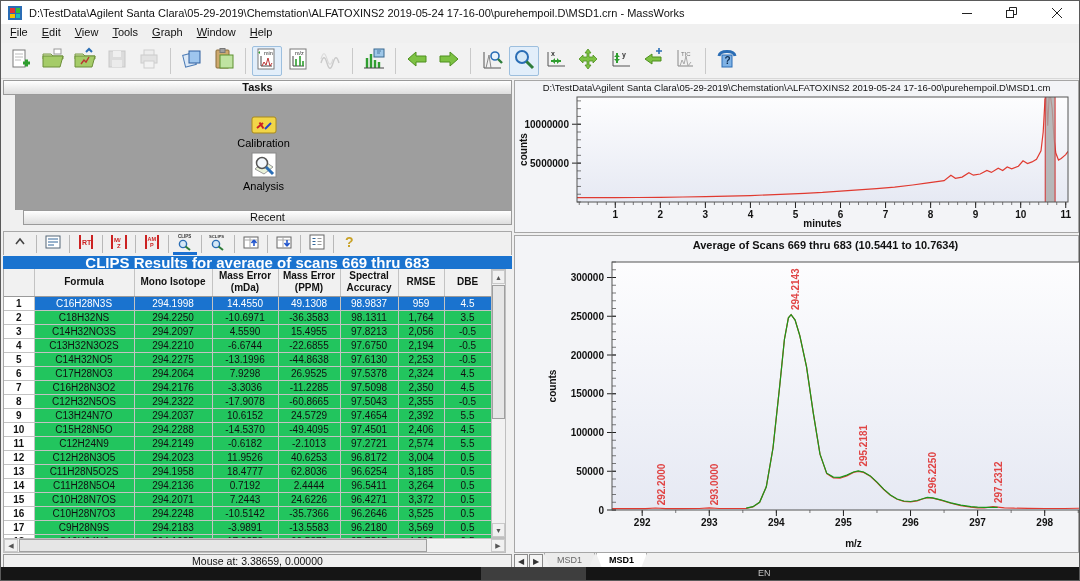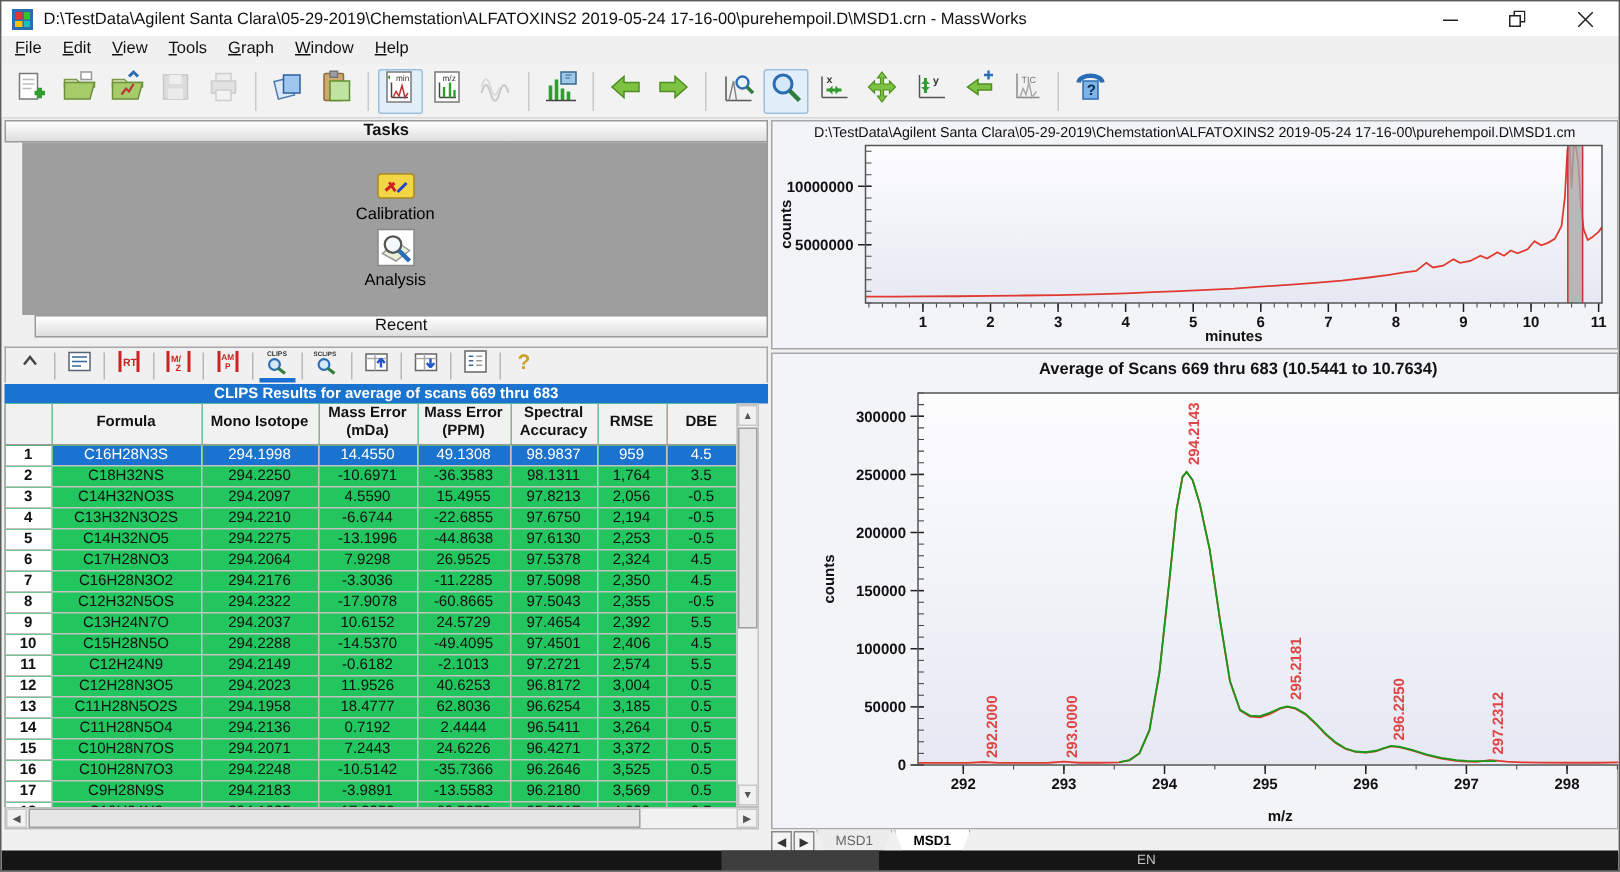--- a/index.html
+++ b/index.html
@@ -35,21 +35,21 @@
               border-left:1px solid #9a9a9a;border-right:1px solid #9a9a9a;
               display:flex;flex-direction:column;align-items:center;justify-content:center;gap:3px;}
   .task{display:flex;flex-direction:column;align-items:center;font-size:11px;color:#000;}
   .recent-bar{top:130px;margin-left:20px;}
   .rtoolbar{position:absolute;top:151px;left:0;right:0;height:24px;background:#f0f0f0;
             border:1px solid #a8a8a8;border-bottom:none;display:flex;align-items:center;padding-left:3px;}
   .rbtn{width:26px;height:21px;display:flex;align-items:center;justify-content:center;position:relative;}
   .rbtn.active::after{content:"";position:absolute;left:1px;right:1px;bottom:-1px;height:3px;background:#1a6fd0;}
   .rsep{width:1px;height:18px;background:#b8b8b8;margin:0 3px;}
   .banner{position:absolute;top:176px;left:0;right:0;height:13px;background:#1a73cf;color:#fff;
-          font-size:10px;font-weight:bold;text-align:center;line-height:13px;}
+          font-size:15px;font-weight:bold;text-align:center;line-height:13px;}
   .tablewrap{position:absolute;top:189px;left:0;width:488px;height:269px;background:#22c55e;
              border-left:1px solid #a8a8a8;overflow:hidden;}
   table.res{border-collapse:collapse;table-layout:fixed;width:487px;font-size:10px;color:#111;}
   table.res td,table.res th{border-right:1px solid #c3c3c3;border-bottom:1px solid #c3c3c3;
        padding:0;height:13px;line-height:13px;text-align:center;overflow:hidden;white-space:pre-line;}
   table.res th{background:#f1f1f1;font-weight:bold;height:27px;line-height:12px;border-bottom:1px solid #9a9a9a;}
   td.rownum{font-weight:bold;background:#fff;}
   tr.sel td:not(.rownum){background:#1a73cf;color:#fff;}
   td.formula{text-align:right;padding-right:14px;}
   
@@ -638,20 +638,21 @@
       <div class="sbtn" style="top:0;left:0;right:0;height:14px;">▲</div>
       <div class="sthumb" style="top:15px;left:0;right:0;height:134px;"></div>
       <div class="sbtn" style="bottom:0;left:0;right:0;height:14px;">▼</div>
     </div>
     <div class="hscroll">
       <div class="sbtn" style="left:0;top:0;bottom:0;width:14px;">◀</div>
       <div class="sthumb" style="left:15px;top:0;bottom:0;width:408px;"></div>
       <div class="sbtn" style="right:0;top:0;bottom:0;width:14px;">▶</div>
     </div>
 
+    <div class="statusbar">Mouse at: 3.38659, 0.00000</div>
   </div>
 
   <div class="rpane">
     <div class="chartbox" id="chart0"><svg width="563" height="151">
           <defs>
             <linearGradient id="gchart0" x1="0" y1="0" x2="0" y2="1">
               <stop offset="0" stop-color="#fdfdfe"></stop>
               <stop offset="1" stop-color="#e6e9f3"></stop>
             </linearGradient>
             <clipPath id="cchart0">

